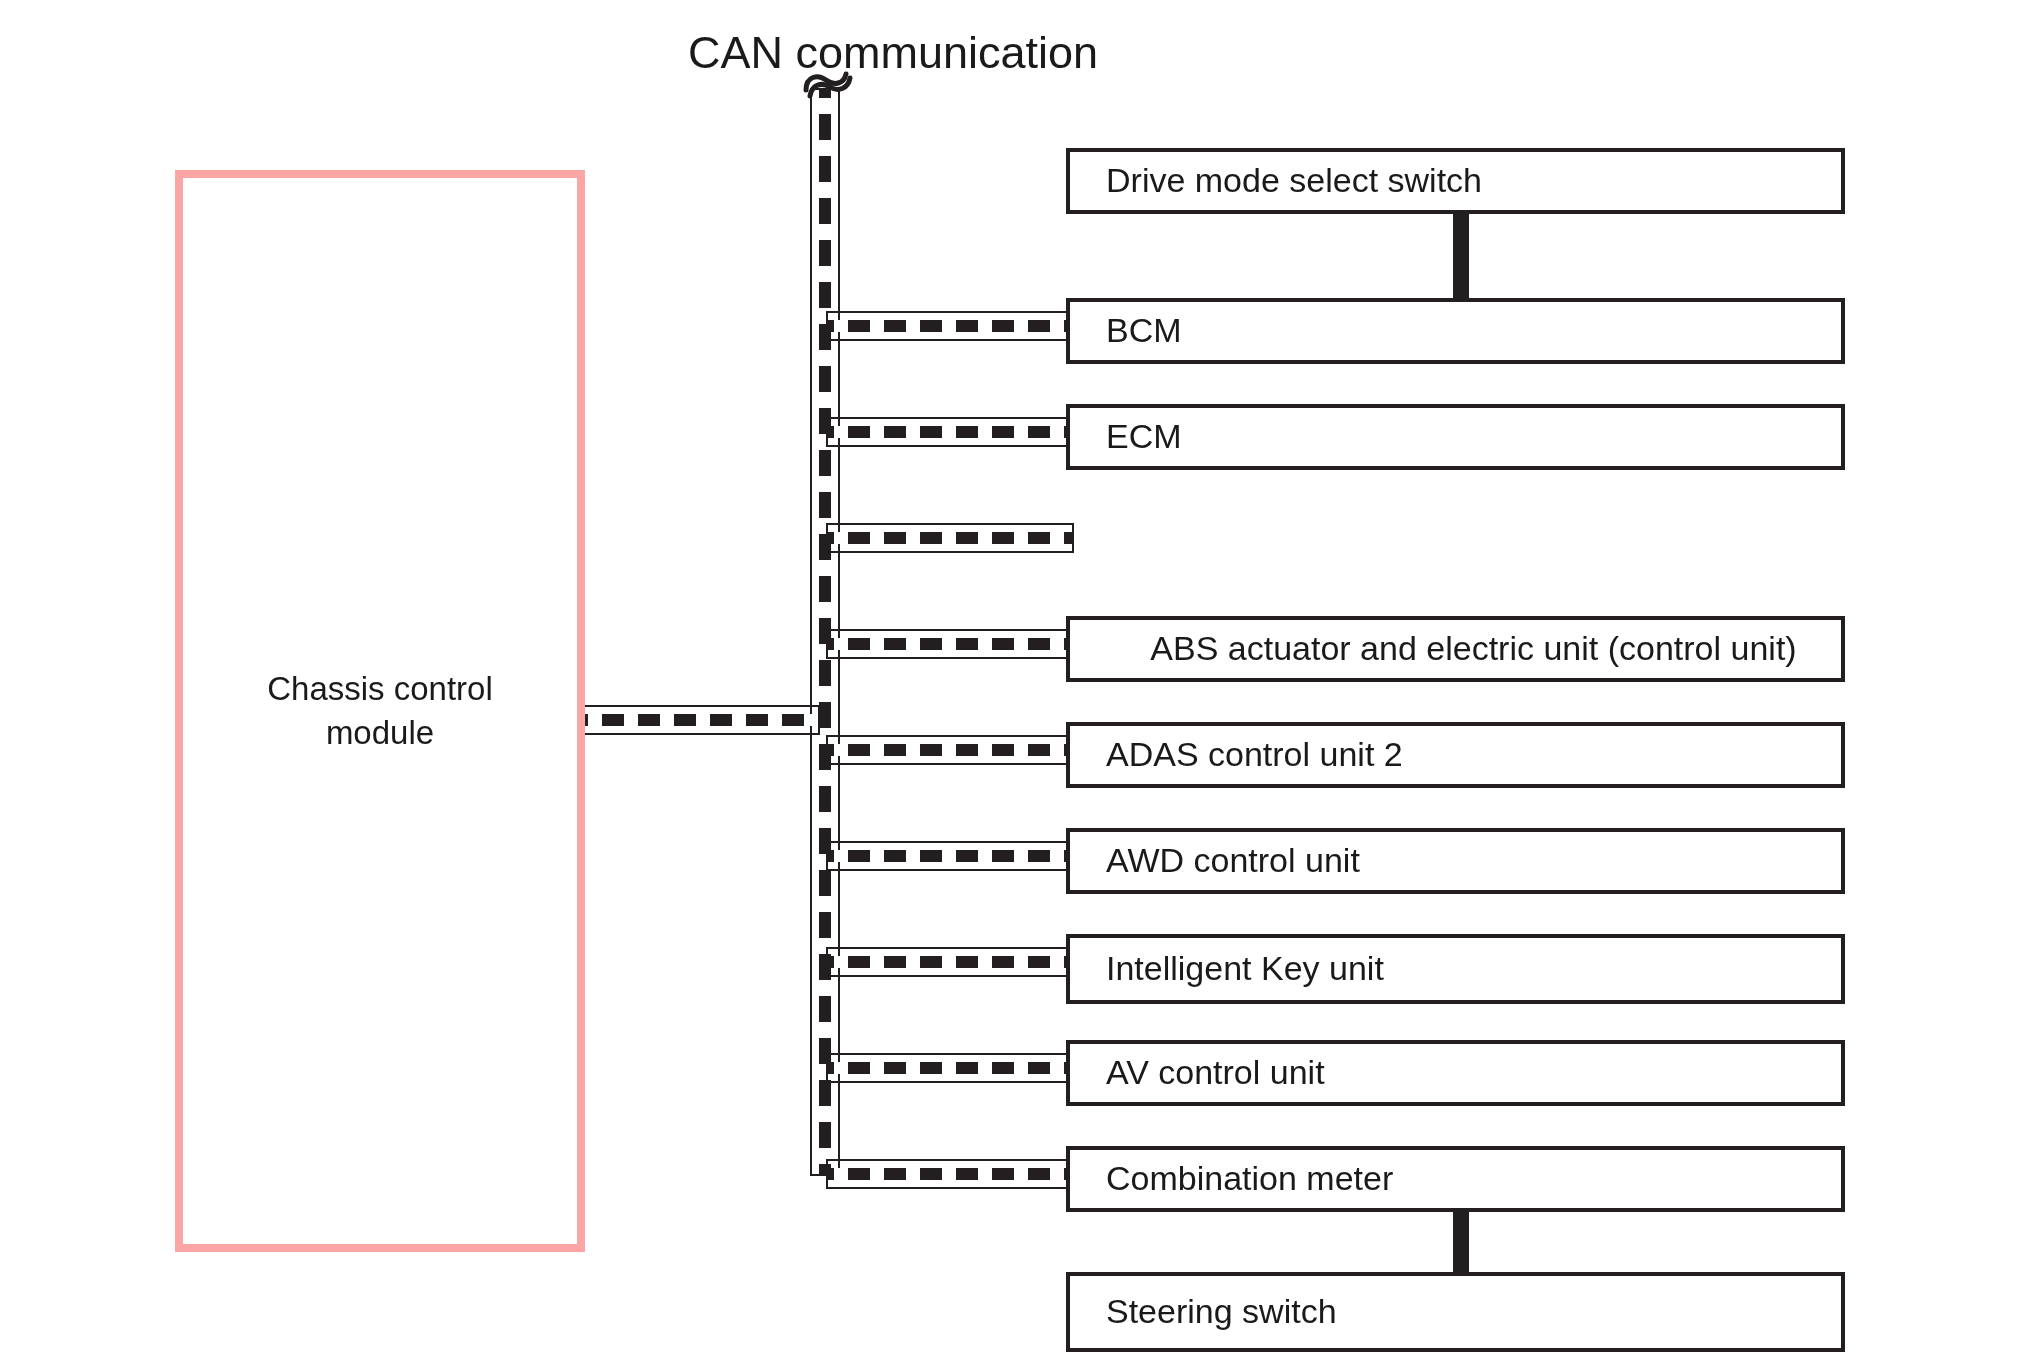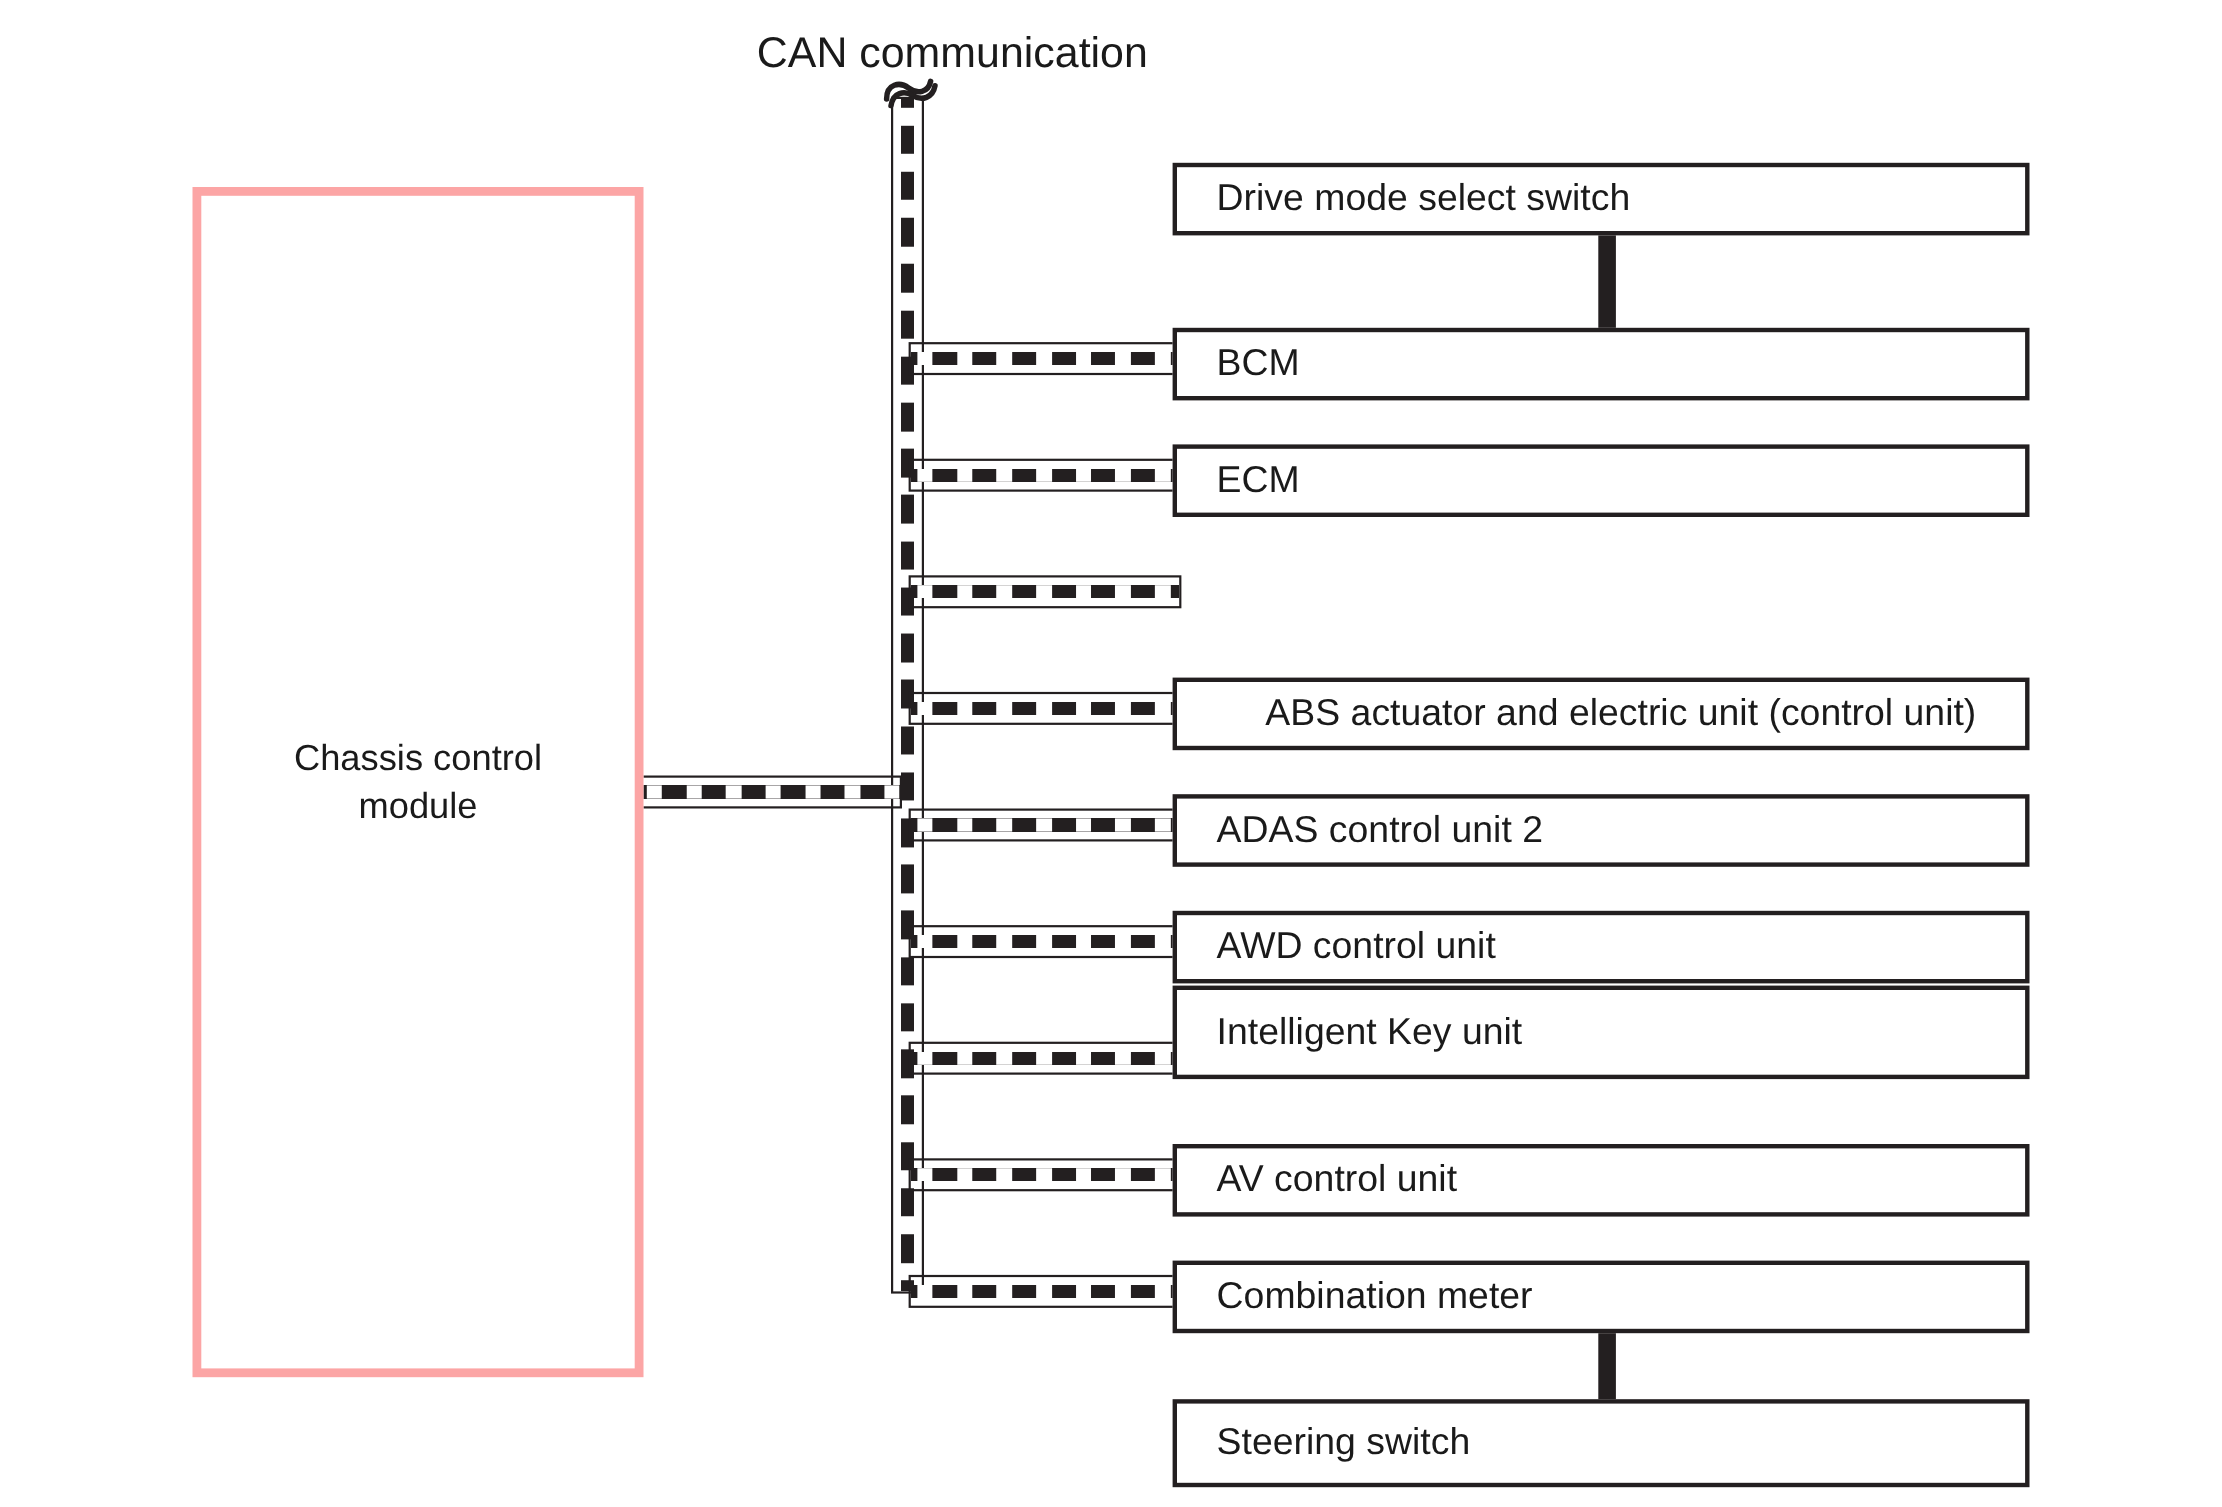--- a/index.html
+++ b/index.html
@@ -19,21 +19,21 @@
     height: 1370px;
     background: #ffffff;
     overflow: hidden;
   }
 
   
   .diagram-title {
     position: absolute;
     left: 688px;
     top: 28px;
-    font-size: 39px;
+    font-size: 45px;
     line-height: 1.1;
     white-space: nowrap;
     color: #1a1a1a;
   }
 
   
   .unit-box {
     position: absolute;
     box-sizing: border-box;
     background: #ffffff;
@@ -167,21 +167,21 @@
   </div>
 
   <div class="unit-box" style="left:1066px; top:722px; width:779px; height:66px;">
     <span class="unit-label">ADAS control unit 2</span>
   </div>
 
   <div class="unit-box" style="left:1066px; top:828px; width:779px; height:66px;">
     <span class="unit-label">AWD control unit</span>
   </div>
 
-  <div class="unit-box" style="left:1066px; top:896px; width:779px; height:85px;">
+  <div class="unit-box" style="left:1066px; top:934px; width:779px; height:70px;">
     <span class="unit-label">Intelligent Key unit</span>
   </div>
 
   <div class="unit-box" style="left:1066px; top:1040px; width:779px; height:66px;">
     <span class="unit-label">AV control unit</span>
   </div>
 
   <div class="unit-box" style="left:1066px; top:1146px; width:779px; height:66px;">
     <span class="unit-label">Combination meter</span>
   </div>

